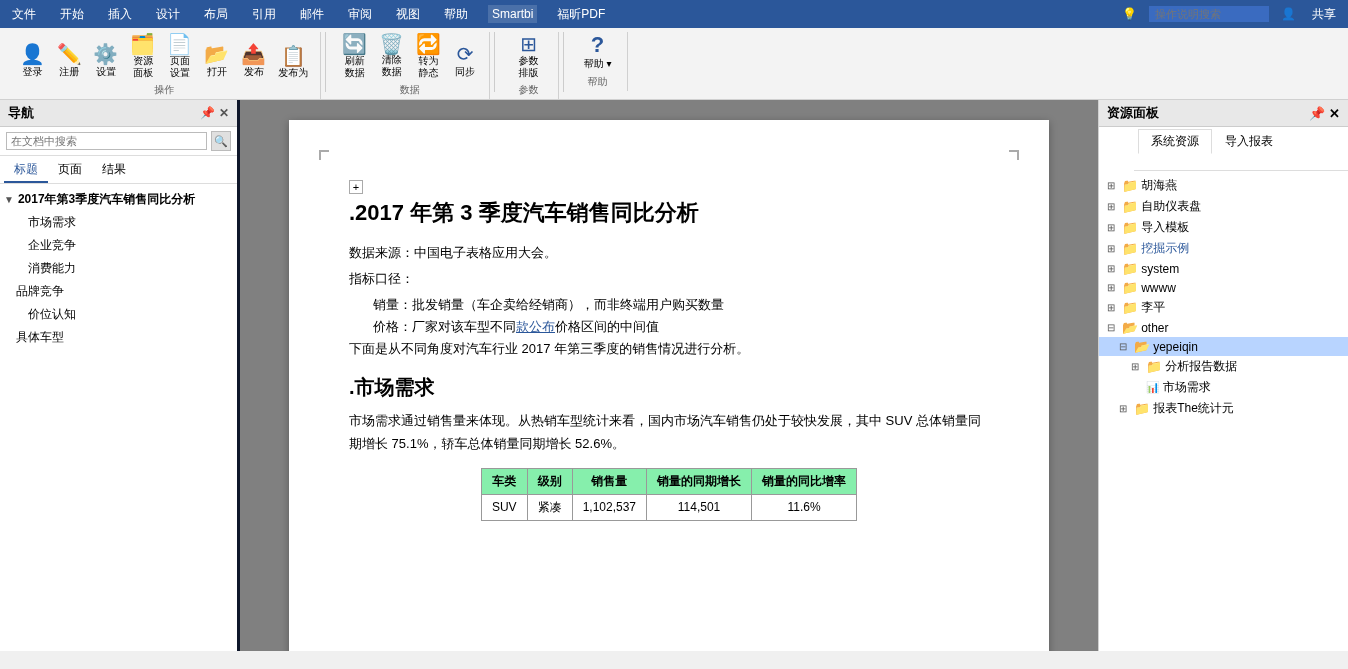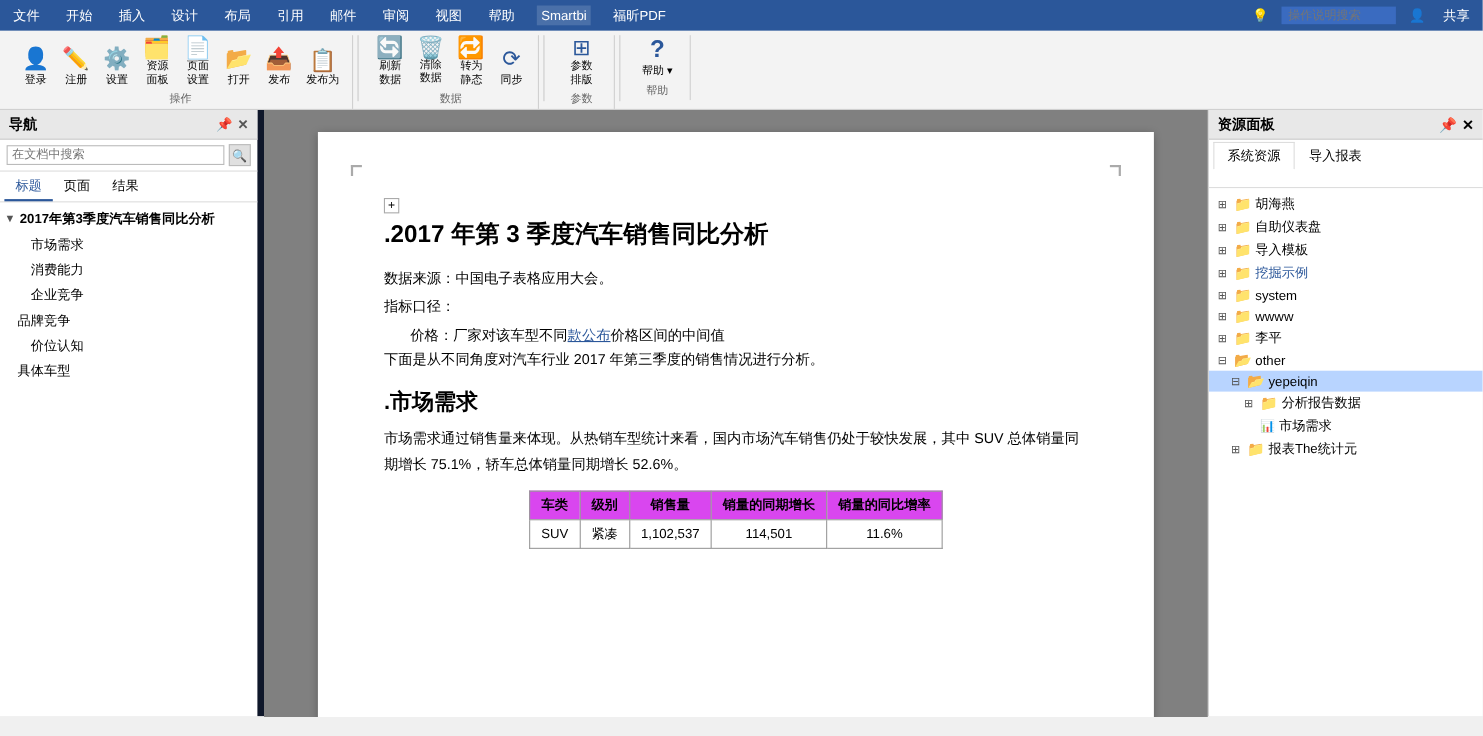--- a/index.html
+++ b/index.html
@@ -69,21 +69,21 @@
     
     .main-layout {
       display: flex;
       height: calc(669px - 28px - 90px);
     }
 
     
     .nav-panel {
       width: 240px;
       background: white;
-      border-right: 6px solid #0f172a;
+      border-right: 3px solid #0f172a;
       display: flex;
       flex-direction: column;
       flex-shrink: 0;
     }
     .nav-header {
       background: #e8e8e8;
       padding: 4px 8px;
       font-size: 13px;
       font-weight: bold;
       display: flex;
@@ -203,21 +203,21 @@
     }
     .link { color: #2b579a; text-decoration: underline; cursor: pointer; }
 
     
     .doc-table { border-collapse: collapse; margin: 10px auto; font-size: 12px; }
     .doc-table th, .doc-table td {
       border: 1px solid #999;
       padding: 4px 10px;
       text-align: center;
     }
-    .doc-table th { background: #d946ef; }
+    .doc-table th { background: #86efac; }
 
     
     .resource-panel {
       width: 250px;
       background: white;
       border-left: 1px solid #d0d0d0;
       display: flex;
       flex-direction: column;
       flex-shrink: 0;
     }
@@ -229,20 +229,21 @@
       display: flex;
       align-items: center;
       justify-content: space-between;
       border-bottom: 1px solid #ccc;
     }
     .resource-header-controls { display: flex; gap: 4px; }
     .resource-tabs {
       display: flex;
       border-bottom: 1px solid #ddd;
       padding: 2px 4px 16px;
+      margin-left: 35px;
     }
     .resource-tab {
       padding: 3px 12px;
       cursor: pointer;
       font-size: 12px;
       border: 1px solid transparent;
     }
     .resource-tab.active {
       border: 1px solid #ddd;
       border-bottom: 1px solid white;
@@ -305,21 +306,21 @@
   <span>布局</span>
   <span>引用</span>
   <span>邮件</span>
   <span>审阅</span>
   <span>视图</span>
   <span>帮助</span>
   <span style="background:rgba(255,255,255,0.15);">Smartbi</span>
   <span>福昕PDF</span>
   <div class="menu-bar-right">
     <span>💡</span>
-    <input type="text" style="background: rgb(58, 107, 192); border: none; color: white; padding: 2px 6px; font-size: 11px; outline: none; width: 104px;" placeholder="操作说明搜索">
+    <input type="text" style="background: rgb(58, 107, 192); border: none; color: white; padding: 2px 6px; font-size: 11px; outline: none; width: 120px;" placeholder="操作说明搜索">
     <span>👤</span>
     <span>共享</span>
   </div>
 </div>
 
 <div class="ribbon">
   <div class="ribbon-content">
 
     <div class="ribbon-group">
       <div class="ribbon-group-inner">
@@ -427,24 +428,24 @@
     </div>
     <div class="nav-tree">
       <div class="nav-tree-item root">
         <span class="nav-tree-arrow">▼</span>
         <span>2017年第3季度汽车销售同比分析</span>
       </div>
       <div class="nav-tree-item" style="padding-left:28px;">
         <span>市场需求</span>
       </div>
       <div class="nav-tree-item" style="padding-left:28px;">
+        <span>企业竞争</span>
+      </div>
+      <div class="nav-tree-item" style="padding-left:28px;">
         <span>消费能力</span>
-      </div>
-      <div class="nav-tree-item" style="padding-left:28px;">
-        <span>企业竞争</span>
       </div>
       <div class="nav-tree-item" style="">
         <span>品牌竞争</span>
       </div>
       <div class="nav-tree-item" style="padding-left:28px;">
         <span>价位认知</span>
       </div>
       <div class="nav-tree-item" style="">
         <span>具体车型</span>
       </div>
@@ -457,20 +458,21 @@
       <div class="doc-corner tr"></div>
 
       <div style="display:flex;align-items:flex-start;gap:6px;margin-bottom:4px;">
         <div class="doc-expand-btn">+</div>
       </div>
 
       <div class="doc-title">.2017 年第 3 季度汽车销售同比分析</div>
 
       <div class="doc-source">数据来源：中国电子表格应用大会。</div>
       <div class="doc-indicator">指标口径：</div>
+      <div class="doc-indicator-sub">销量：批发销量（车企卖给经销商），而非终端用户购买数量</div>
       <div class="doc-indicator-sub">
         价格：厂家对该车型不同<span class="link">款公布</span>价格区间的中间值
       </div>
       <div class="doc-desc">下面是从不同角度对汽车行业 2017 年第三季度的销售情况进行分析。</div>
 
       <div class="doc-section-title">.市场需求</div>
       <div class="doc-paragraph">市场需求通过销售量来体现。从热销车型统计来看，国内市场汽车销售仍处于较快发展，其中 SUV 总体销量同期增长 75.1%，轿车总体销量同期增长 52.6%。</div>
 
       <table class="doc-table">
         <thead>

